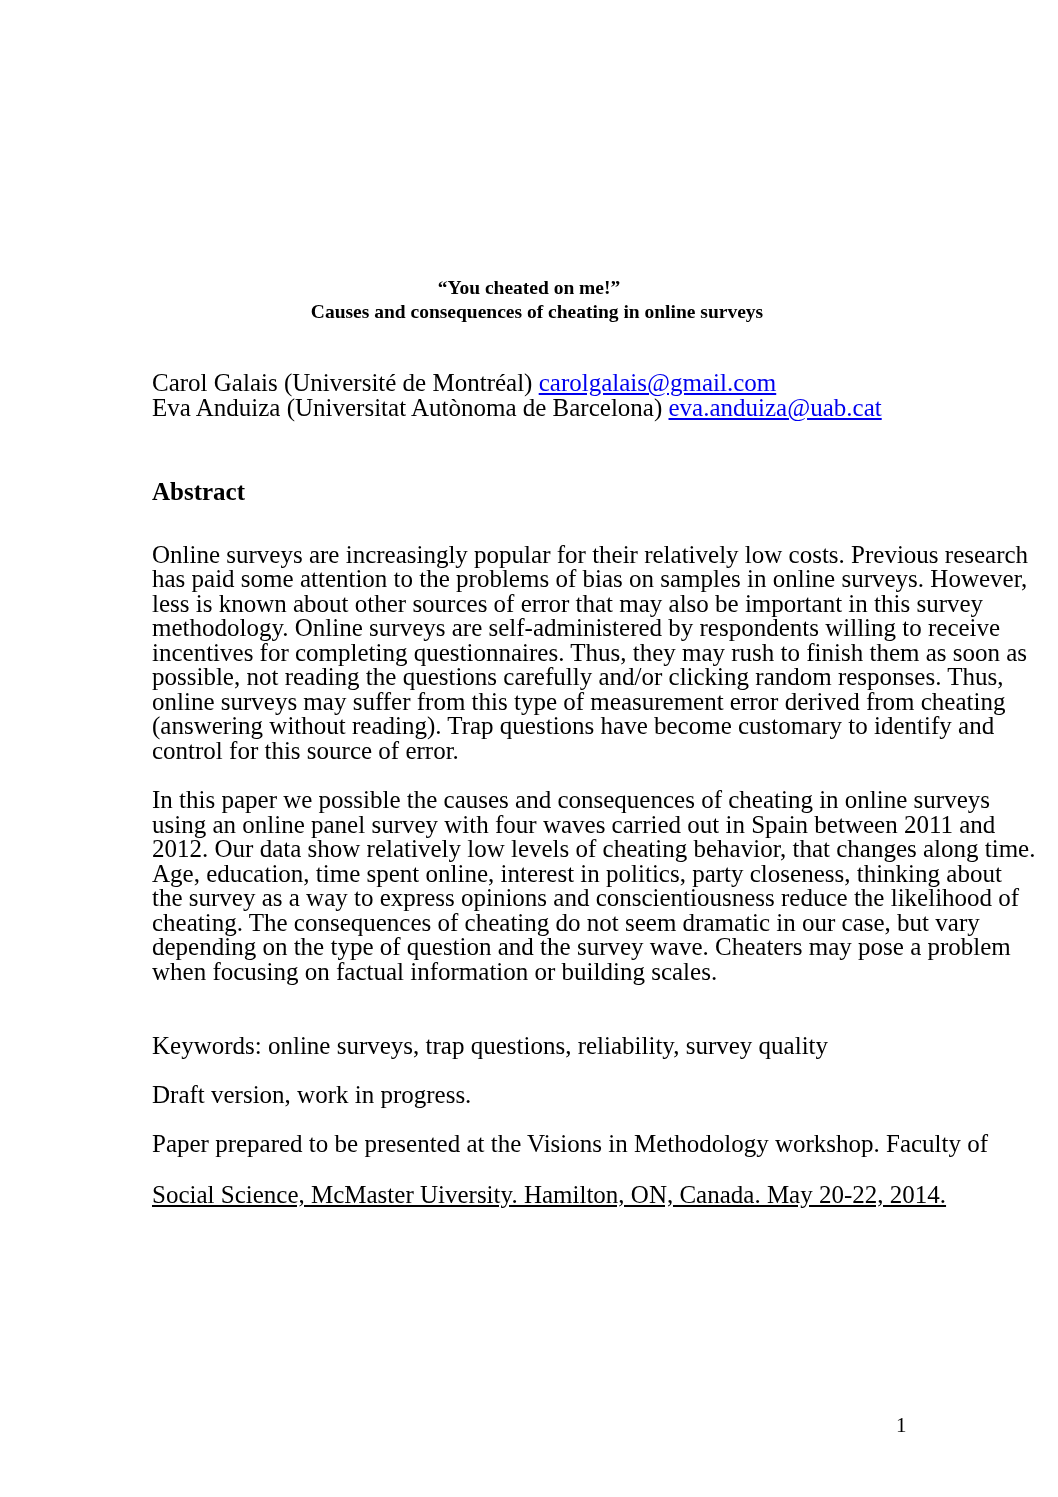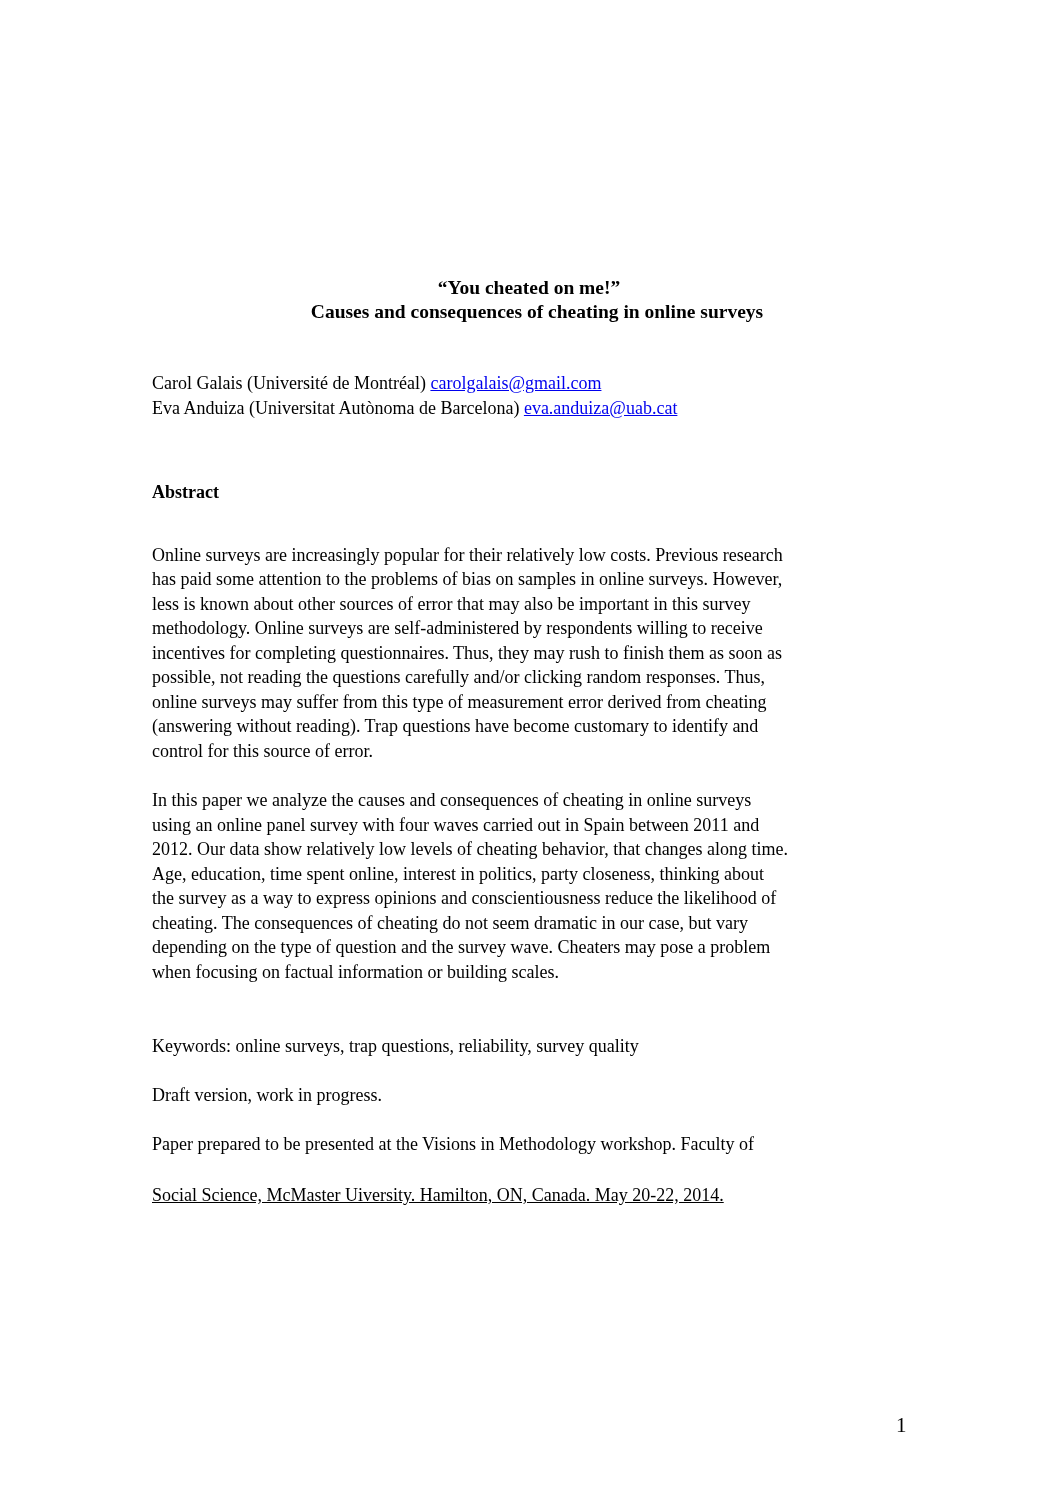--- a/index.html
+++ b/index.html
@@ -1,19 +1,19 @@
 <!DOCTYPE html>
 <html><head>
 <meta charset="utf-8">
 <style>
   html, body { margin:0; padding:0; background:#ffffff; }
   body { width:1058px; height:1497px; position:relative; overflow:hidden;
          font-family:"Liberation Serif", serif; color:#000; }
   .page { position:absolute; left:0; top:0; width:1058px; height:1497px; background:#fff; }
-  .line { position:absolute; left:152px; white-space:nowrap; font-size:18px; line-height:24px; }
+  .line { position:absolute; left:152px; white-space:nowrap; font-size:25px; line-height:24px; }
   .title { position:absolute; left:0; width:1058px; text-align:center; font-weight:bold; font-size:19.5px; line-height:24px; }
   .bold { font-weight:bold; }
   a.email { color:#0000ee; text-decoration:underline; }
   .pagenum { position:absolute; left:896px; top:1413px; font-size:21px; }
 </style>
 </head>
 <body>
 
 <div class="page">
 
@@ -35,21 +35,21 @@
     <div class="line" style="top:592px;">less is known about other sources of error that may also be important in this survey</div>
     <div class="line" style="top:616px;">methodology. Online surveys are self-administered by respondents willing to receive</div>
     <div class="line" style="top:641px;">incentives for completing questionnaires. Thus, they may rush to finish them as soon as</div>
     <div class="line" style="top:665px;">possible, not reading the questions carefully and/or clicking random responses. Thus,</div>
     <div class="line" style="top:690px;">online surveys may suffer from this type of measurement error derived from cheating</div>
     <div class="line" style="top:714px;text-align:center;">(answering without reading). Trap questions have become customary to identify and</div>
     <div class="line" style="top:739px;">control for this source of error.</div>
   </div>
 
   <div>
-    <div class="line" style="top:788px;">In this paper we analyze the causes and consequences of cheating in online surveys</div>
+    <div class="line" style="top:788px;">In this paper we possible the causes and consequences of cheating in online surveys</div>
     <div class="line" style="top:813px;">using an online panel survey with four waves carried out in Spain between 2011 and</div>
     <div class="line" style="top:837px;">2012. Our data show relatively low levels of cheating behavior, that changes along time.</div>
     <div class="line" style="top:862px;">Age, education, time spent online, interest in politics, party closeness, thinking about</div>
     <div class="line" style="top:886px;text-align:center;">the survey as a way to express opinions and conscientiousness reduce the likelihood of</div>
     <div class="line" style="top:911px;">cheating. The consequences of cheating do not seem dramatic in our case, but vary</div>
     <div class="line" style="top:935px;">depending on the type of question and the survey wave. Cheaters may pose a problem</div>
     <div class="line" style="top:960px;">when focusing on factual information or building scales.</div>
   </div>
 
   <div class="line" style="top:1034px;">Keywords: online surveys, trap questions, reliability, survey quality</div>

